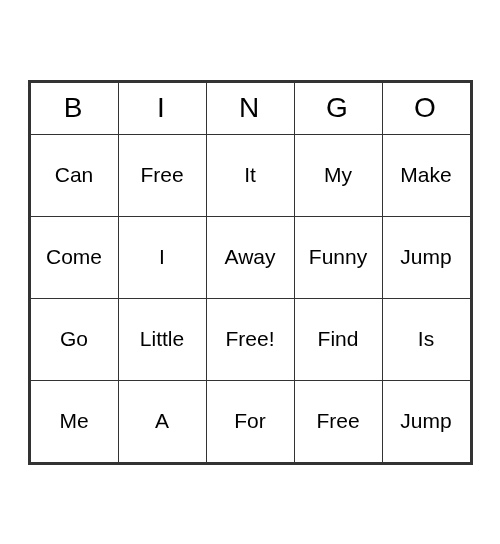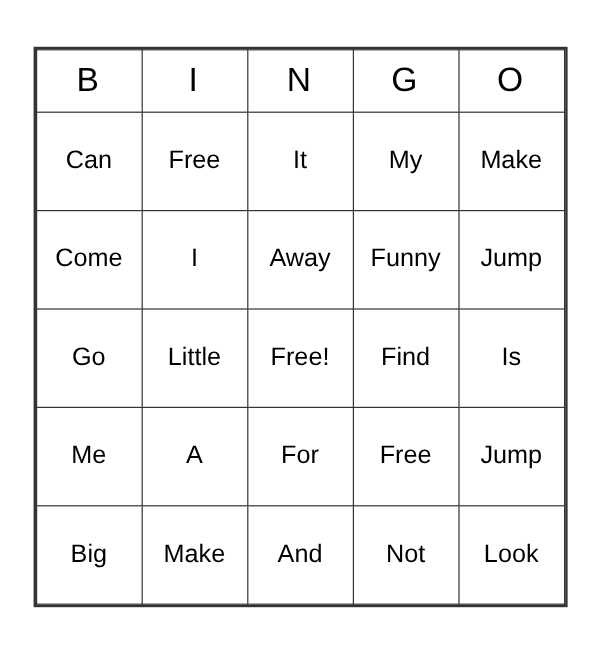--- a/index.html
+++ b/index.html
@@ -85,22 +85,15 @@
           <td>Find</td>
           <td>Is</td>
         </tr>
         <tr class="data-row">
           <td>Me</td>
           <td>A</td>
           <td>For</td>
           <td>Free</td>
           <td>Jump</td>
         </tr>
-        <tr class="data-row">
-          <td>Big</td>
-          <td>Make</td>
-          <td>And</td>
-          <td>Not</td>
-          <td>Look</td>
-        </tr>
       </tbody>
   </table>
 </div>
 
 </body></html>

